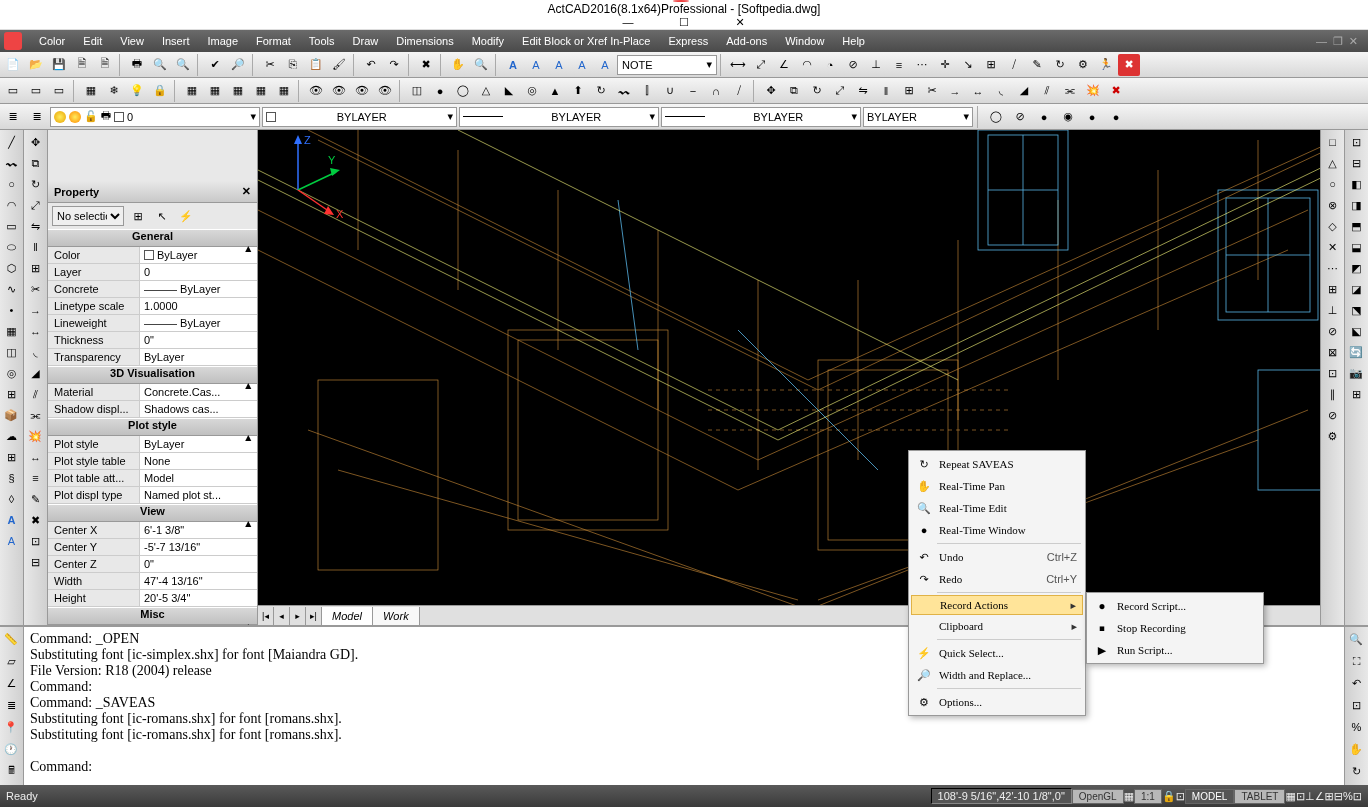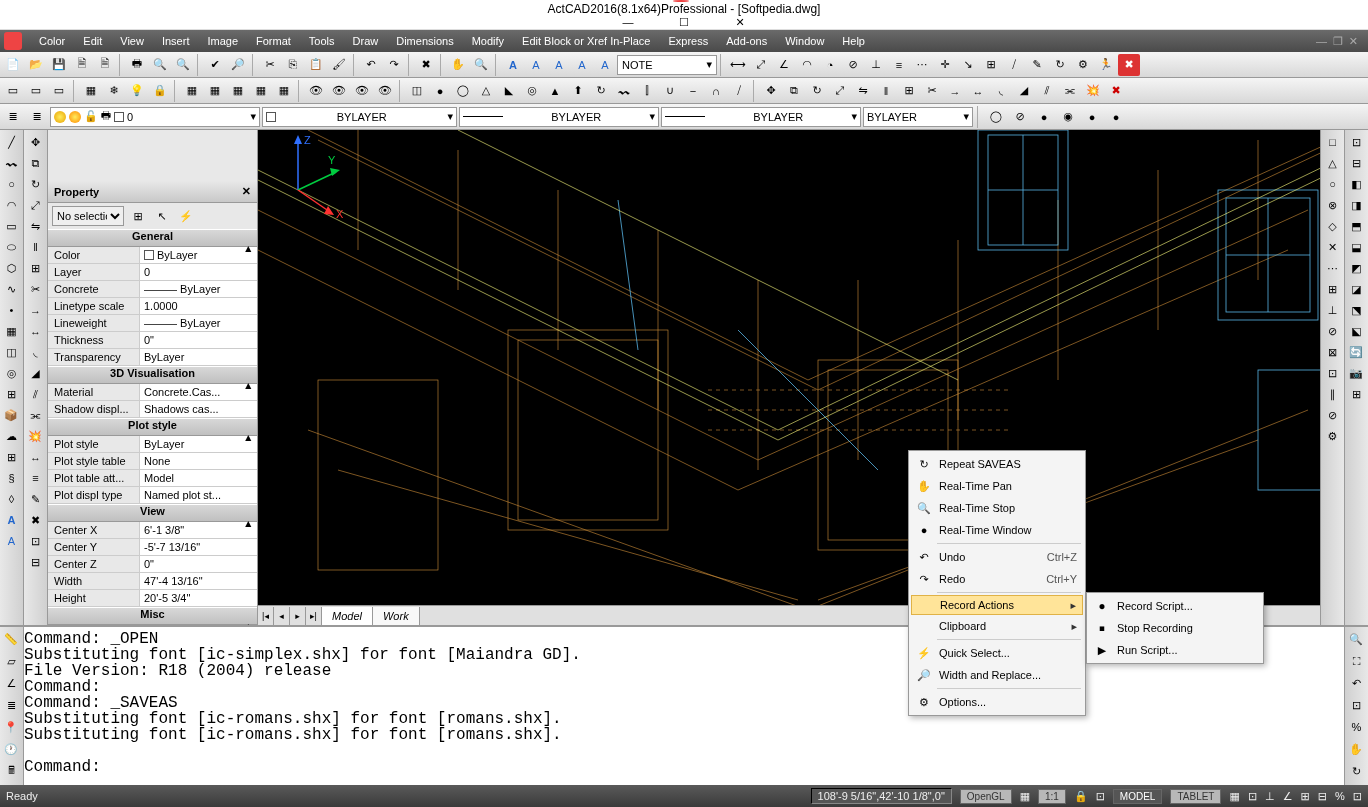--- a/index.html
+++ b/index.html
@@ -43,33 +43,33 @@
 .cvtabs .nav{width:16px;text-align:center;cursor:pointer;background:#e0e0e0;border-right:1px solid #999;font-size:9px;line-height:18px;}
 .cvtabs .tab{padding:0 10px;line-height:18px;background:#f8f8f8;border-right:1px solid #999;cursor:pointer;font-style:italic;}
 .cvtabs .tab.active{background:#fff;font-weight:400;}
 
 .ucs{position:absolute;bottom:40px;left:20px;}
 
 .rightvtb{width:24px;background:linear-gradient(to left,#e8e8e8,#d0d0d0);border-left:1px solid #999;display:flex;flex-direction:column;align-items:center;padding:2px 0;gap:1px;overflow:hidden;}
 
 .cmdline{height:160px;background:#fff;border-top:2px solid #999;display:flex;}
 .cmdline .cmdlt{width:24px;background:linear-gradient(to right,#e8e8e8,#d0d0d0);border-right:1px solid #999;display:flex;flex-direction:column;align-items:center;padding:2px 0;gap:2px;}
-.cmdline .cmdtxt{flex:1;padding:4px 0;font-family:Liberation Mono, monospace;font-size:16px;line-height:16px;white-space:pre;overflow:hidden;}
+.cmdline .cmdtxt{flex:1;padding:4px 6px;font-family:Liberation Serif, serif;font-size:14px;line-height:16px;white-space:pre;overflow:hidden;}
 .cmdline .cmdrt{width:24px;background:linear-gradient(to left,#e8e8e8,#d0d0d0);border-left:1px solid #999;display:flex;flex-direction:column;align-items:center;padding:2px 0;gap:2px;}
 
-.statusbar{height:22px;background:linear-gradient(to bottom,#5a5a5a,#3a3a3a);display:flex;align-items:center;color:#eee;padding:0 6px;gap:8px;}
+.statusbar{height:22px;background:linear-gradient(to bottom,#5a5a5a,#3a3a3a);display:flex;align-items:center;color:#eee;padding:0 6px;gap:0;}
 .statusbar .ready{flex:0 0 auto;}
 .statusbar .spacer{flex:1;}
 .statusbar .coords{background:#555;padding:1px 6px;border:1px inset #333;}
 .statusbar .sbtn{background:#b8b8b8;color:#333;padding:1px 6px;border:1px solid #666;font-size:10px;cursor:pointer;}
 
 .ctxmenu{position:absolute;background:#f4f4f4;border:1px solid #999;box-shadow:2px 2px 6px rgba(0,0,0,.3);min-width:178px;padding:2px;}
 .ctxmenu .cmi{height:22px;display:flex;align-items:center;padding:0 6px 0 4px;gap:6px;cursor:pointer;}
 .ctxmenu .cmi .cico{width:18px;height:18px;display:flex;align-items:center;justify-content:center;}
-.ctxmenu .cmi .clbl{flex:1;}
+.ctxmenu .cmi .clbl{flex:1;font-family:Liberation Serif, serif;}
 .ctxmenu .cmi .csc{color:#555;}
 .ctxmenu .cmi .carr{color:#333;}
 .ctxmenu .cmi.hl{background:#ffe499;border:1px solid #e0b246;height:20px;}
 .ctxmenu .csep{height:1px;background:#ccc;margin:2px 2px 2px 26px;}
 .sw{width:10px;height:10px;border:1px solid #555;}
 </style>
 </head>
 <body>
 
 <div class="titlebar">
@@ -578,21 +578,21 @@
     <div class="cmi">
       <span class="cico">↻</span>
       <span class="clbl">Repeat SAVEAS</span>
     </div>
     <div class="cmi">
       <span class="cico">✋</span>
       <span class="clbl">Real-Time Pan</span>
     </div>
     <div class="cmi">
       <span class="cico">🔍</span>
-      <span class="clbl">Real-Time Stop</span>
+      <span class="clbl">Real-Time Edit</span>
     </div>
     <div class="cmi">
       <span class="cico">●</span>
       <span class="clbl">Real-Time Window</span>
     </div>
     <div class="csep"></div>
     <div class="cmi">
       <span class="cico">↶</span>
       <span class="clbl">Undo</span>
       <span class="csc">Ctrl+Z</span>

